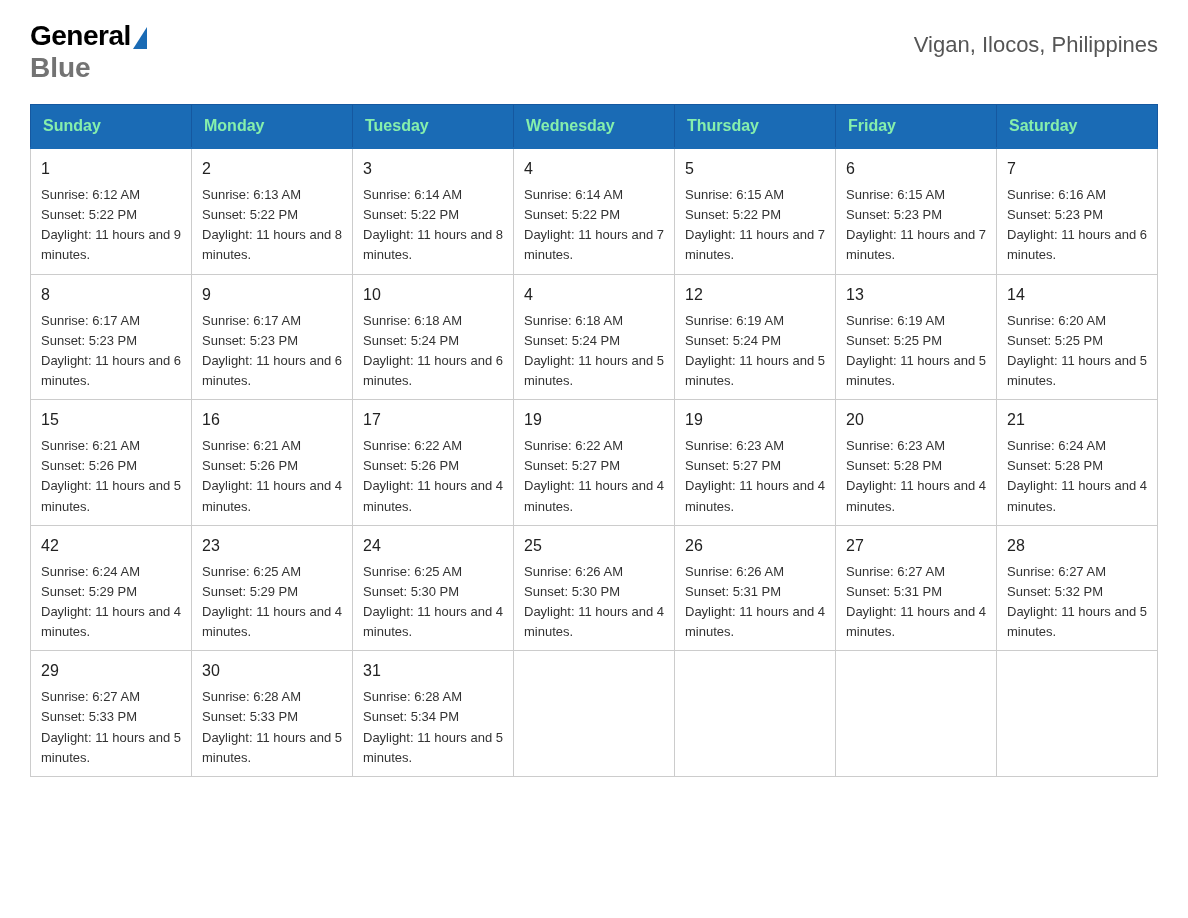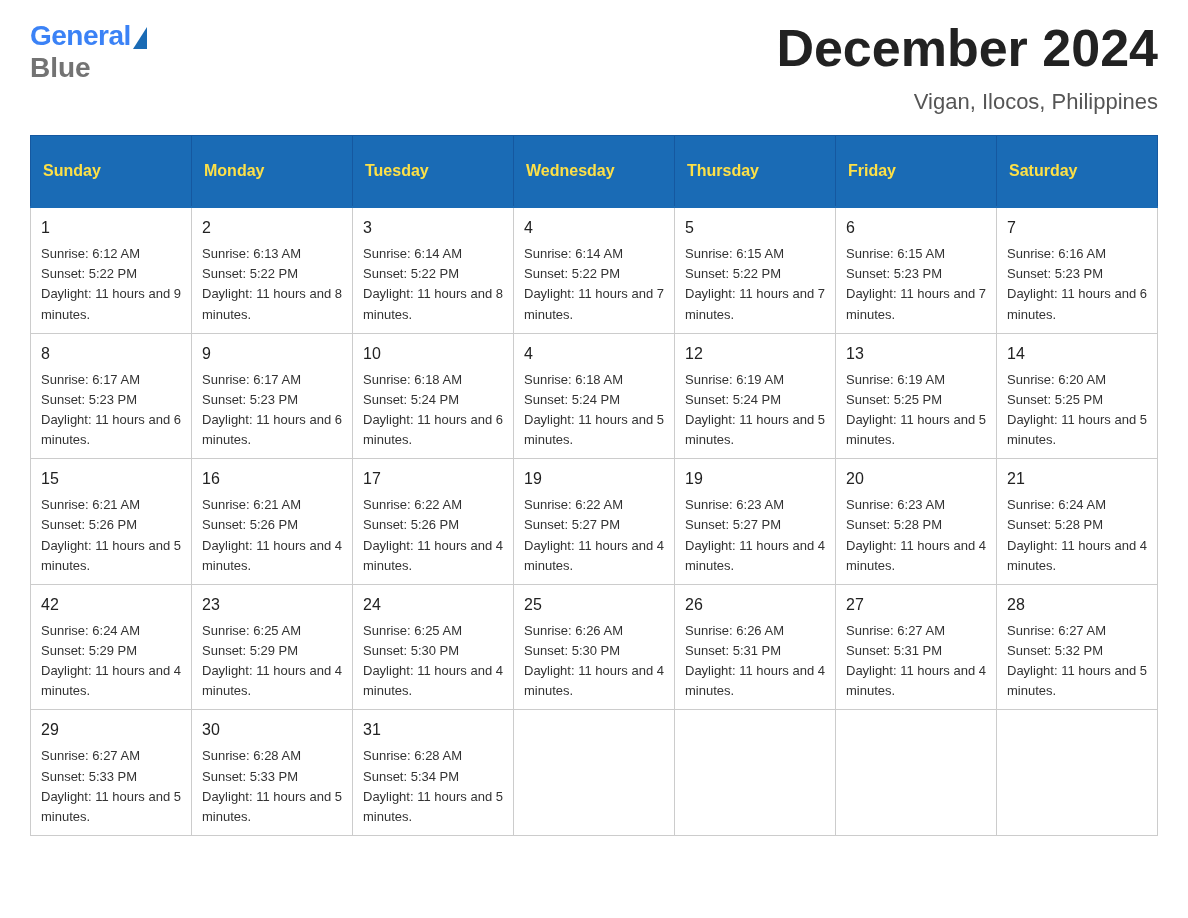--- a/index.html
+++ b/index.html
@@ -21,21 +21,21 @@
       flex-direction: column;
       align-items: flex-start;
     }
     .logo-top {
       display: flex;
       align-items: center;
     }
     .logo-general {
       font-size: 28px;
       font-weight: bold;
-      color: #3b82f6;
+      color: #000000;
       letter-spacing: -0.5px;
     }
     .logo-triangle {
       width: 0;
       height: 0;
       border-left: 14px solid transparent;
       border-right: 0px solid transparent;
       border-bottom: 22px solid #1a6bb5;
       margin-left: 2px;
       margin-top: 4px;
@@ -59,24 +59,24 @@
       color: #555555;
       margin-top: 12px;
     }
     .calendar {
       width: 100%;
       border-collapse: collapse;
       border: 1px solid #cccccc;
     }
     .calendar thead tr th {
       background-color: #1a6bb5;
-      color: #fde047;
+      color: #86efac;
       font-size: 16px;
       font-weight: bold;
-      padding: 26px 12px;
+      padding: 12px 12px;
       text-align: left;
       border: 1px solid #1558a0;
     }
     .calendar tbody tr td {
       width: 14.28%;
       vertical-align: top;
       padding: 8px 10px;
       border: 1px solid #cccccc;
       min-height: 100px;
       font-size: 13px;
@@ -107,21 +107,20 @@
 
 <div class="header">
   <div class="logo">
     <div class="logo-top">
       <span class="logo-general">General</span>
       <div class="logo-triangle"></div>
     </div>
     <span class="logo-blue">Blue</span>
   </div>
   <div class="title-section">
-    <div class="month-year">December 2024</div>
     <div class="location">Vigan, Ilocos, Philippines</div>
   </div>
 </div>
 
 <table class="calendar">
   <thead>
     <tr>
     <th>Sunday</th>
         <th>Monday</th>
         <th>Tuesday</th>

